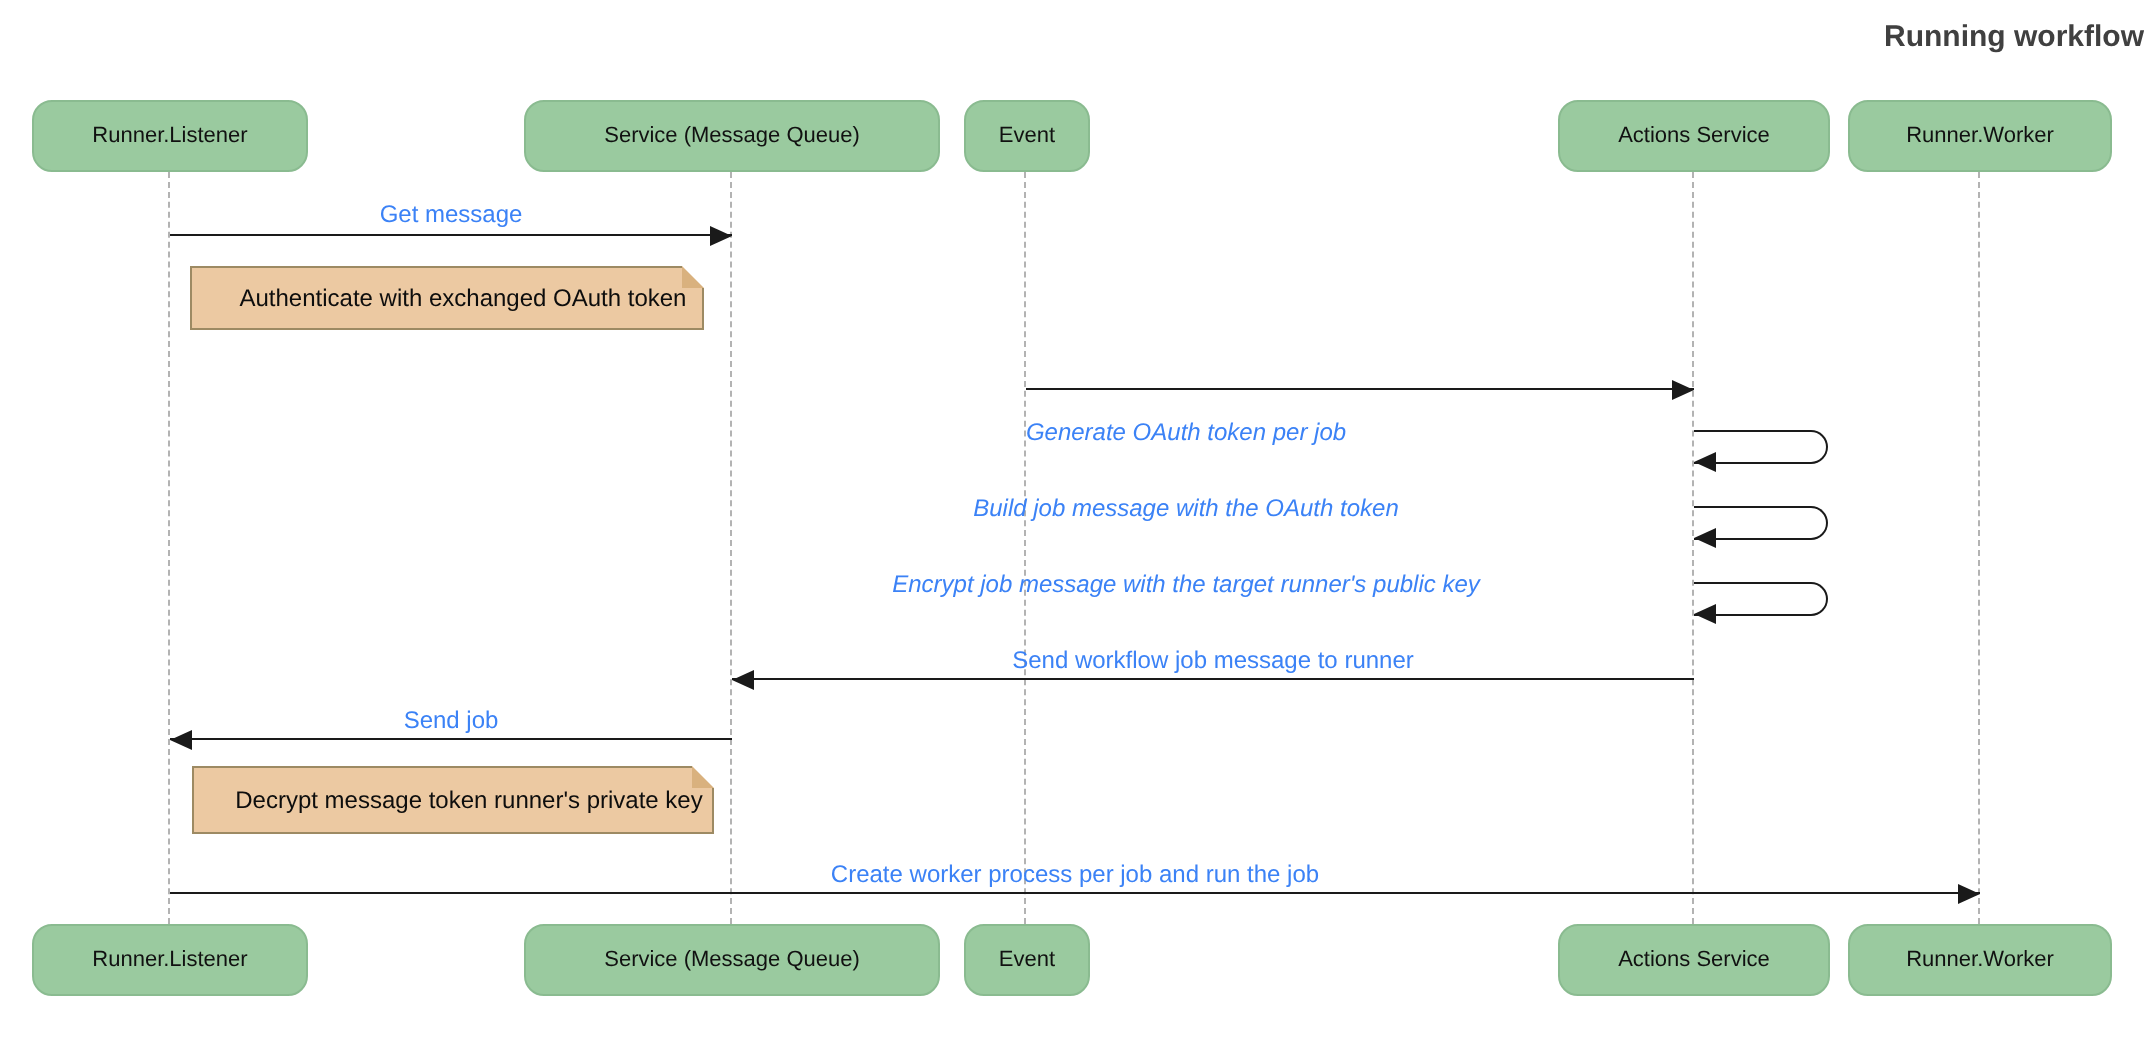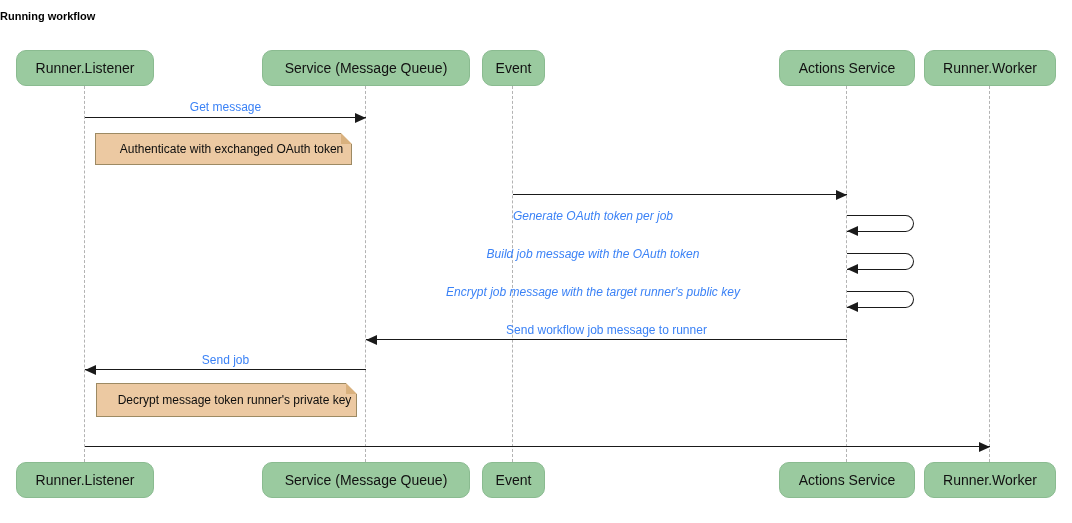--- a/index.html
+++ b/index.html
@@ -1,34 +1,34 @@
 <!DOCTYPE html>
 <html style="--participant-fill: #9aca9f; --participant-border: #8abb90; --note-fill: #ecc9a2; --note-border: #9d8a63; --note-fold: #d9b17e; --line-color: #1a1a1a; --lifeline-color: #b3b3b3;"><head>
 <meta charset="utf-8">
 <style>
   html, body { margin:0; padding:0; background:#ffffff; }
   .diagram {
     position:relative; width:1072px; height:523px; background:#fff;
     font-family:"Liberation Sans", sans-serif; color:#111; overflow:hidden;
   }
   .title {
-    position:absolute; left:0; top:10px; width:1072px; text-align:left;
-    font-size:11px; font-weight:bold; color:#000000;
+    position:absolute; left:0; top:10px; width:1072px; text-align:right;
+    font-size:15px; font-weight:bold; color:#404040;
   }
   .lifeline {
     position:absolute; top:86px; height:376px; width:0;
     border-left:1px dashed var(--lifeline-color,#b3b3b3);
   }
   .ll-1{left:84px}.ll-2{left:365px}.ll-3{left:512px}.ll-4{left:846px}.ll-5{left:989px}
   .participant {
     position:absolute; height:36px; box-sizing:border-box;
     background:var(--participant-fill,#9aca9f);
     border:1px solid var(--participant-border,#8abb90);
     border-radius:10px; display:flex; align-items:center; justify-content:center;
-    font-size:14px; white-space:nowrap;
+    font-size:11px; white-space:nowrap;
   }
   .row-top{top:50px}.row-bottom{top:462px}
   .pp1{left:16px;width:138px}.pp2{left:262px;width:208px}.pp3{left:482px;width:63px}
   .pp4{left:779px;width:136px}.pp5{left:924px;width:132px}
   .msg-label {
     position:absolute; font-size:12px; line-height:14px; text-align:center;
     white-space:nowrap; color:#3b82f6;
   }
   .msg-line { position:absolute; height:0; border-top:1.5px solid var(--line-color,#1a1a1a); }
   .head { position:absolute; width:0; height:0; border-top:5px solid transparent; border-bottom:5px solid transparent; }
@@ -107,20 +107,21 @@
   <div class="msg-label m6-label">Send workflow job message to runner</div>
   <div class="msg-line m6-line"></div>
   <div class="head head-left m6-head"></div>
 
   <div class="msg-label m7-label">Send job</div>
   <div class="msg-line m7-line"></div>
   <div class="head head-left m7-head"></div>
 
   <div class="note note2">Decrypt message token runner's private key</div>
 
+  <div class="msg-label m8-label">Create worker process per job and run the job</div>
   <div class="msg-line m8-line"></div>
   <div class="head head-right m8-head"></div>
 
   <div class="participant row-bottom pp1">Runner.Listener</div>
   <div class="participant row-bottom pp2">Service (Message Queue)</div>
   <div class="participant row-bottom pp3">Event</div>
   <div class="participant row-bottom pp4">Actions Service</div>
   <div class="participant row-bottom pp5">Runner.Worker</div>
 
 </div>

